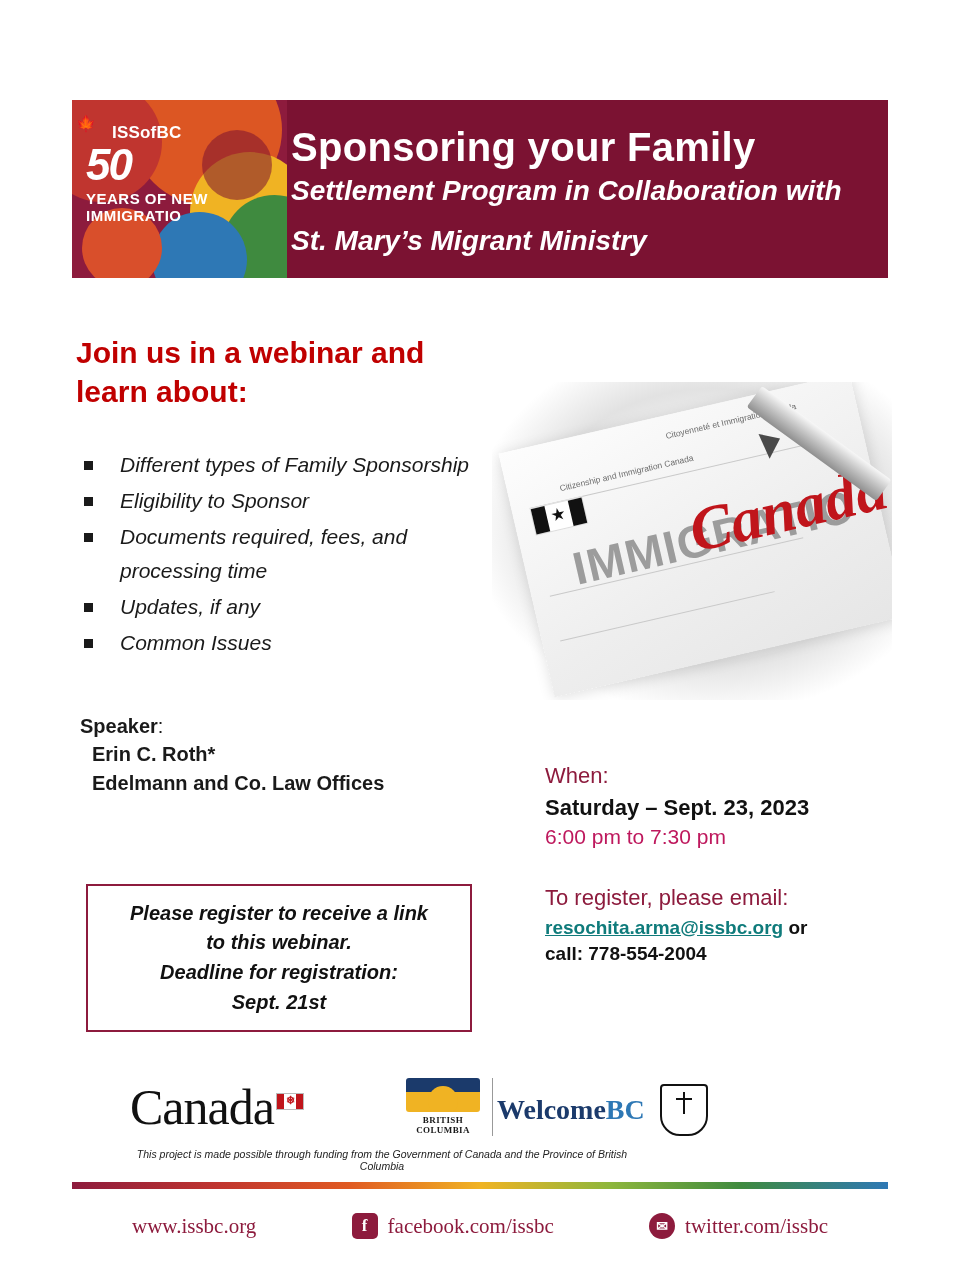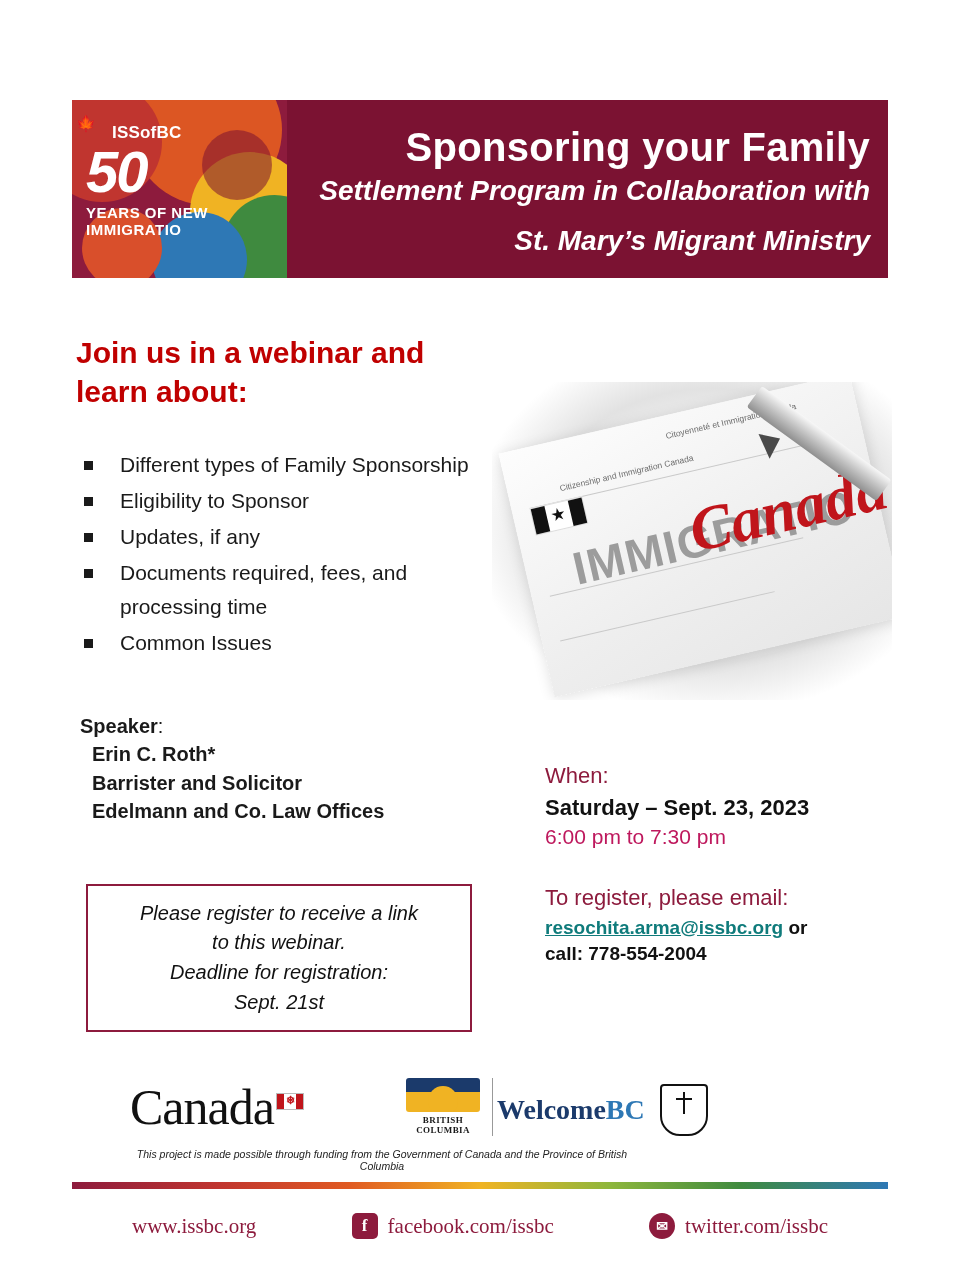--- a/index.html
+++ b/index.html
@@ -55,21 +55,21 @@
     z-index: 5;
     line-height: 1;
   }
   .logo-iss {
     font-size: 17px;
     font-weight: bold;
     letter-spacing: .2px;
     margin-left: 26px;
   }
   .logo-50 {
-    font-size: 58px;
+    font-size: 44px;
     font-weight: bold;
     font-style: italic;
     letter-spacing: -2px;
     margin-top: 2px;
   }
   .logo-years {
     font-size: 15px;
     font-weight: bold;
     letter-spacing: .5px;
     margin-top: 4px;
@@ -85,21 +85,21 @@
     left: 4px;
     top: 14px;
     font-size: 16px;
     color: #ffffff;
     z-index: 6;
   }
 
   .banner-text {
     flex: 1;
     color: #ffffff;
-    text-align: right;
+    text-align: left;
     padding: 26px 18px 0 4px;
   }
   .banner-title {
     font-size: 40px;
     font-weight: bold;
     line-height: 1.08;
     letter-spacing: .3px;
   }
   .banner-sub1 {
     font-size: 28px;
@@ -137,20 +137,21 @@
     padding: 0;
     list-style: none;
   }
   .bullets li {
     position: relative;
     padding-left: 44px;
     font-size: 21px;
     line-height: 1.62;
     color: #1a1a1a;
     margin-bottom: 2px;
+    font-style: italic;
   }
   .bullets li .sq {
     position: absolute;
     left: 8px;
     top: 13px;
     width: 9px;
     height: 9px;
     background: #1a1a1a;
   }
 
@@ -173,21 +174,21 @@
     width: 386px;
     height: 148px;
     border: 2px solid #8d1b3d;
     box-sizing: border-box;
     display: flex;
     flex-direction: column;
     align-items: center;
     justify-content: center;
     text-align: center;
     font-size: 20px;
-    font-weight: normal;
+    font-weight: bold;
     font-style: italic;
     line-height: 1.48;
     color: #111;
   }
 
   
   .photo {
     position: absolute;
     left: 492px;
     top: 382px;
@@ -542,29 +543,28 @@
 </div>
 
 <div class="join-heading">
   <div>Join us in a webinar and</div>
   <div>learn about:</div>
 </div>
 
 <ul class="bullets">
   <li><span class="sq"></span><span>Different types of Family Sponsorship</span></li>
   <li><span class="sq"></span><span>Eligibility to Sponsor</span></li>
+  <li><span class="sq"></span><span>Documents required, fees, and processing time</span></li>
   <li><span class="sq"></span><span>Updates, if any</span></li>
-  <li><span class="sq"></span><span>Documents required, fees, and processing time</span></li>
   <li><span class="sq"></span><span>Common Issues</span></li>
 </ul>
 
 <div class="speaker-block">
   <div class="speaker-label"><span>Speaker</span><span class="colon">:</span></div>
   <div class="speaker-line">Erin C. Roth*</div>
-  <div class="speaker-line">Barrister and Solicitor</div>
   <div class="speaker-line">Edelmann and Co. Law Offices</div>
 </div>
 
 <div class="register-box">
   <div>Please register to receive a link</div>
   <div>to this webinar.</div>
   <div>Deadline for registration:</div>
   <div>Sept. 21st</div>
 </div>
 

